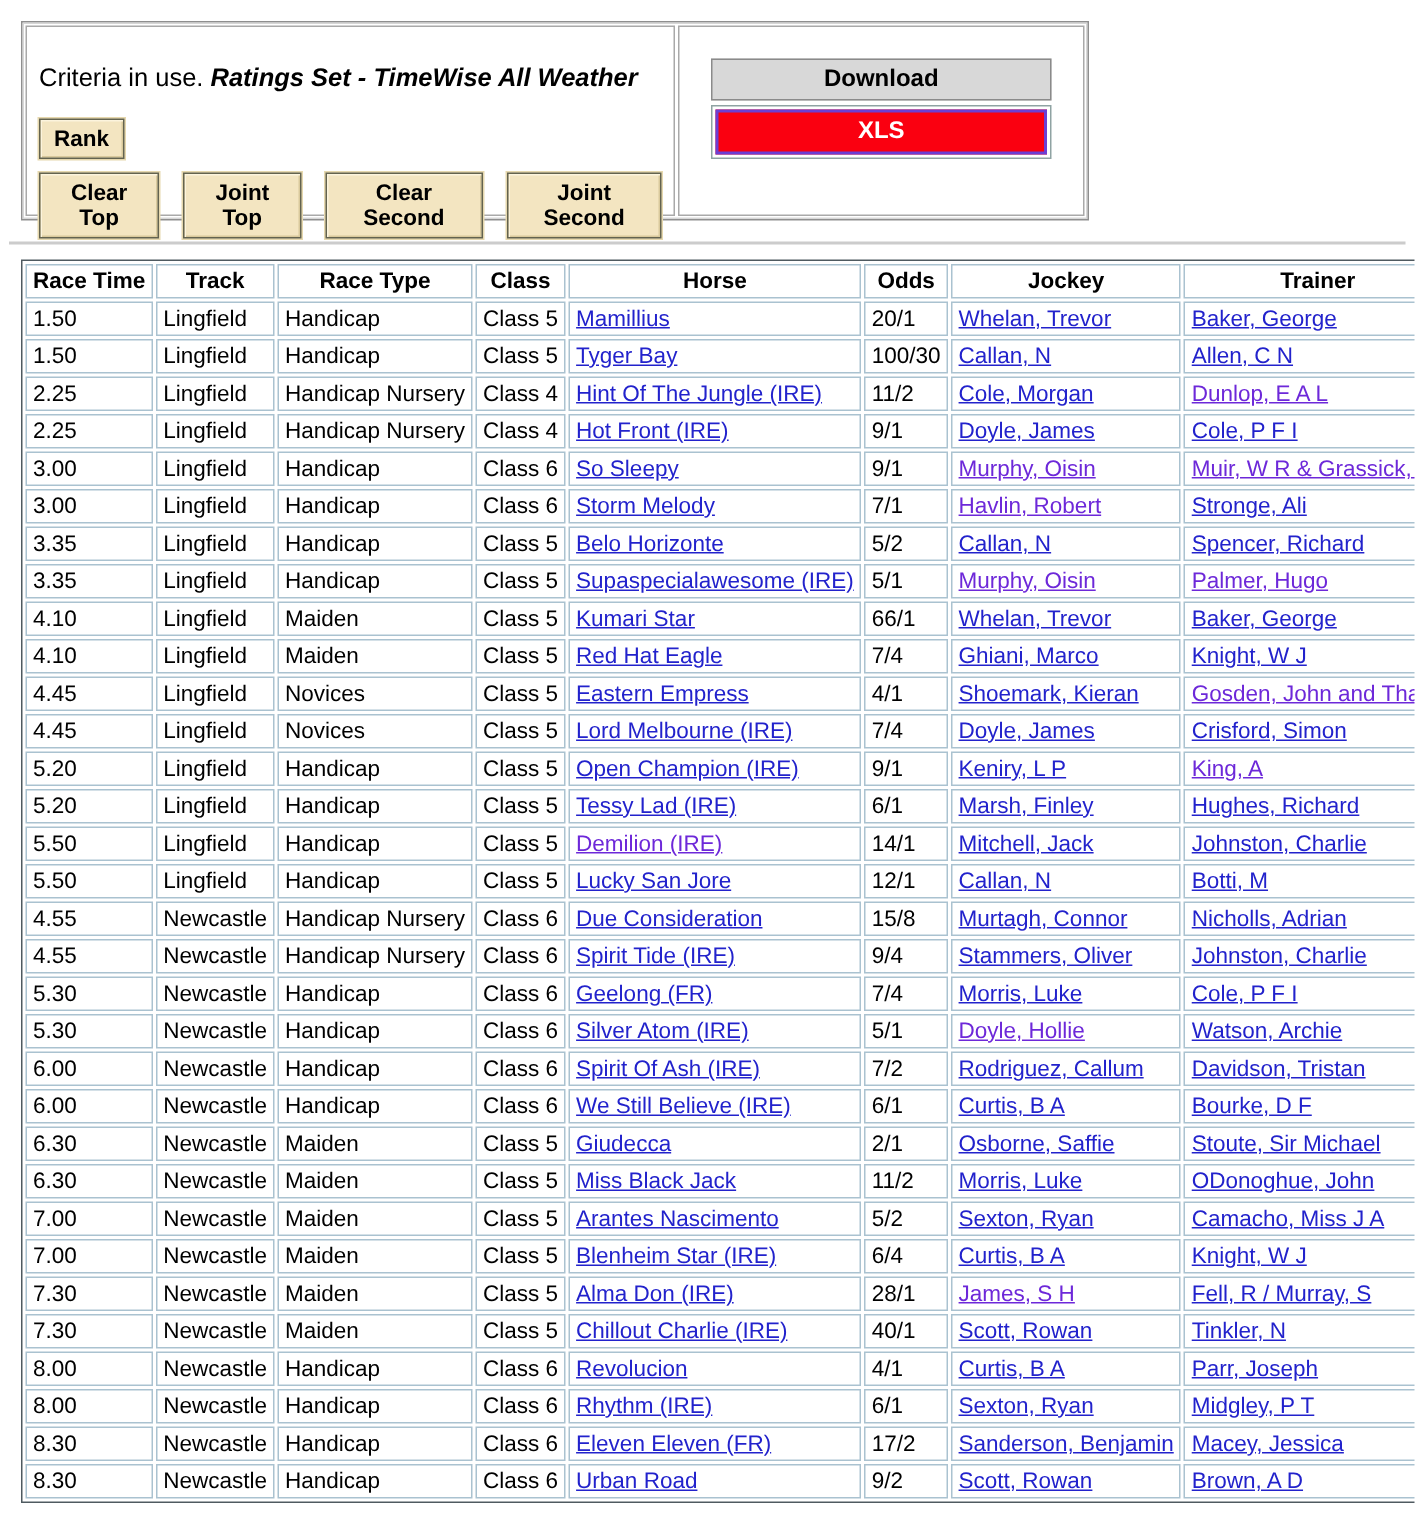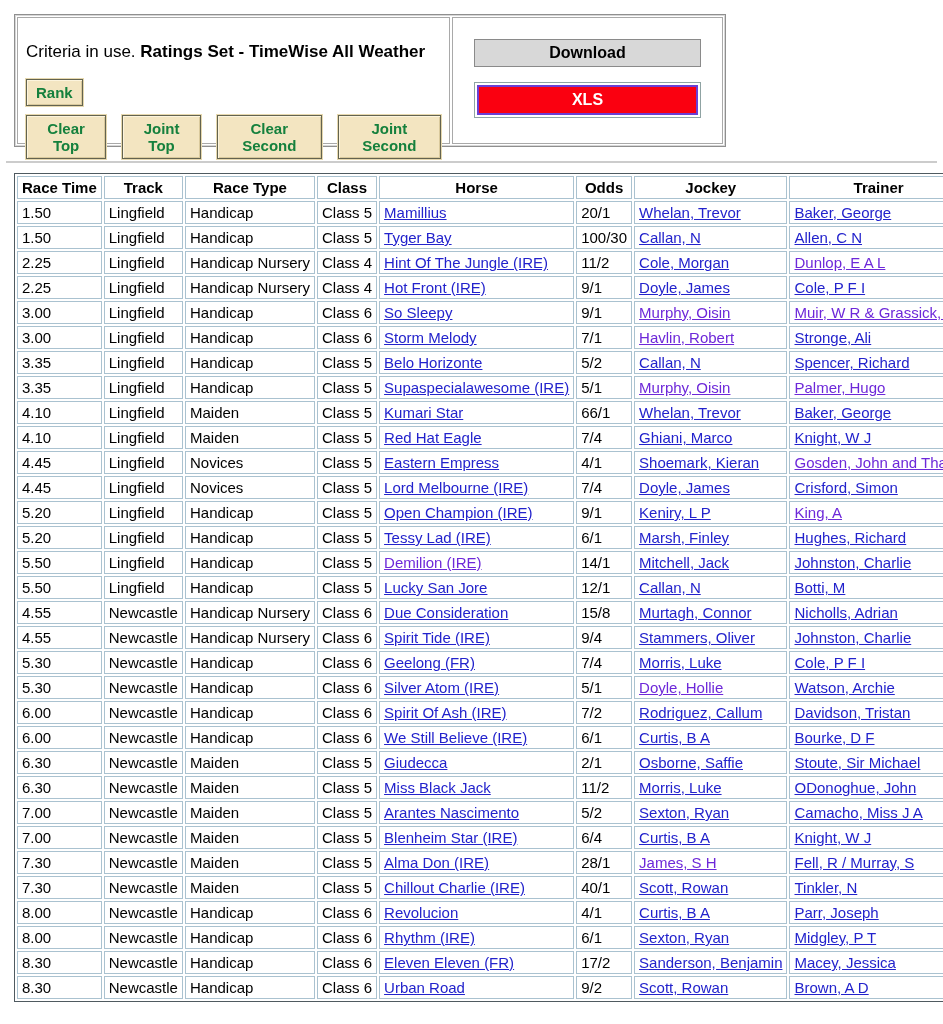--- a/index.html
+++ b/index.html
@@ -12,38 +12,38 @@
   .top-wrap{
     position:absolute;left:14px;top:14px;width:712px;height:133px;
     border:1px solid #8f8f8f;box-shadow:inset 0 0 0 1px #d7d7d7;
     display:flex;box-sizing:border-box;padding:2px;gap:2px;background:#fff;
   }
   .criteria-cell{
     flex:0 0 433px;border:1px solid #a9a9a9;box-sizing:border-box;
     padding:6px 8px 6px 8px;position:relative;
   }
   .criteria-line{font-size:17px;margin-top:18px;white-space:nowrap;}
-  .criteria-line b{font-weight:bold;}
+  .criteria-line b{font-weight:bold;font-style:italic;}
   .btn{
     display:inline-block;background:#f3e5c1;border:1px solid #63634f;
     box-shadow:inset 1px 1px 0 #fcf4dd, inset -1px -1px 0 #d9c99c, 0 0 0 1px #e6d8ae;
-    font-weight:bold;font-size:15px;color:#15803d;padding:4px 9px;cursor:pointer;
+    font-weight:bold;font-size:15px;color:#000000;padding:4px 9px;cursor:pointer;
     font-family:"Liberation Sans",sans-serif;
   }
   .rank-row{margin-top:17px;}
   .btn-row{margin-top:9px;display:flex;gap:16px;}
 
   .download-cell{
     flex:1 1 auto;border:1px solid #a9a9a9;box-sizing:border-box;padding:21px;
   }
   .dl-header{
     background:#d8d8d8;border:1px solid #8a8a8a;text-align:center;
     font-weight:bold;font-size:16px;padding:4px 0;
   }
-  .dl-btn-row{display:flex;gap:4px;margin-top:15px;}
+  .dl-btn-row{display:flex;gap:4px;margin-top:3px;}
   .dl-cell{flex:1 1 50%;border:1px solid #8fa3a3;padding:2px;box-sizing:border-box;}
   .dl-btn{
     border:2px solid #6b3fd4;color:#fff;font-weight:bold;font-size:16px;
     text-align:center;padding:4px 0;cursor:pointer;
   }
 
   hr.sep{border:none;height:2px;background:#cccccc;margin:14px 6px 10px 6px;}
 
   
   table.race{

